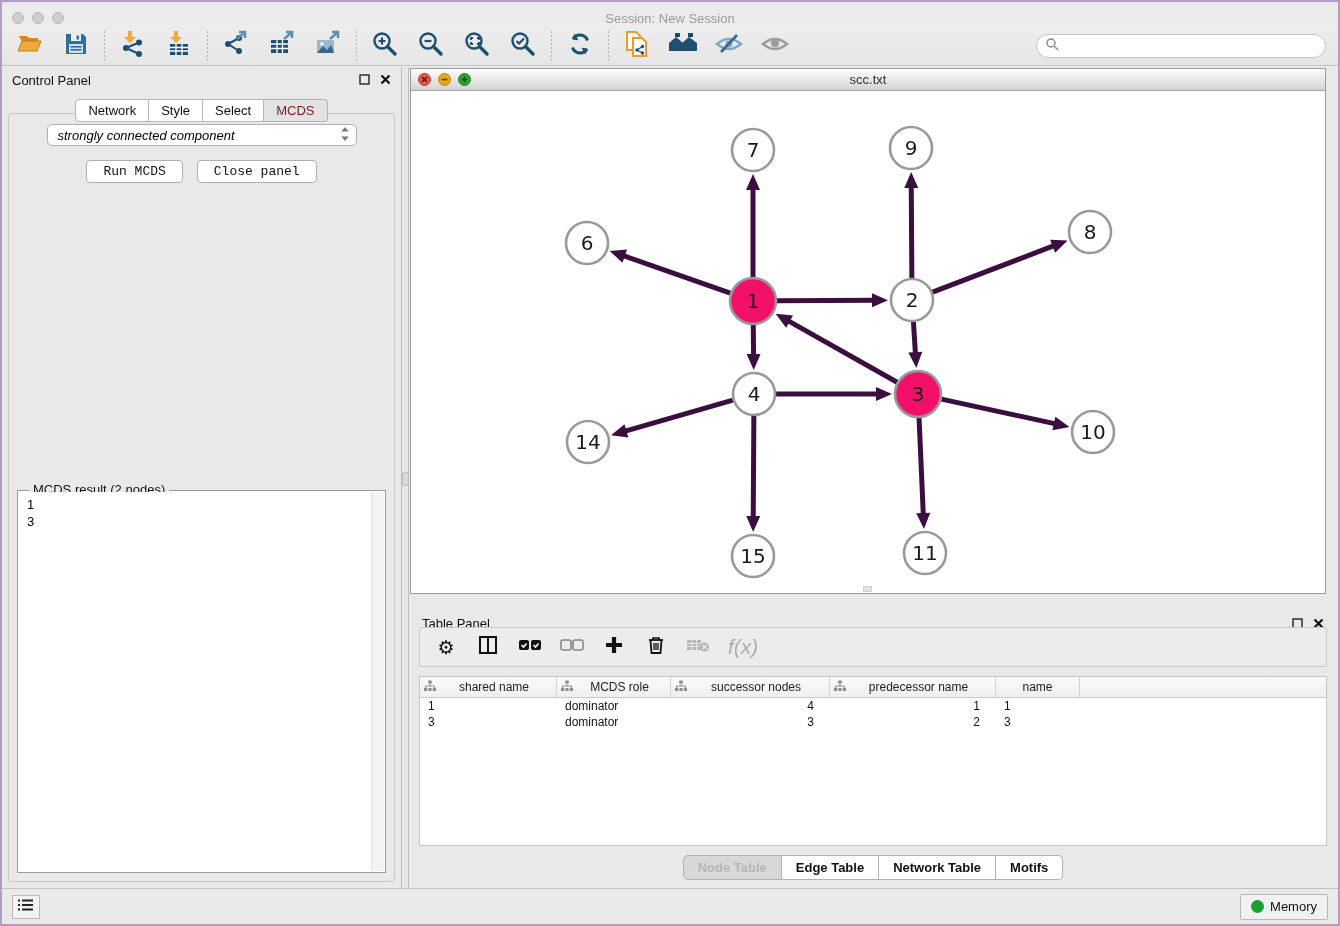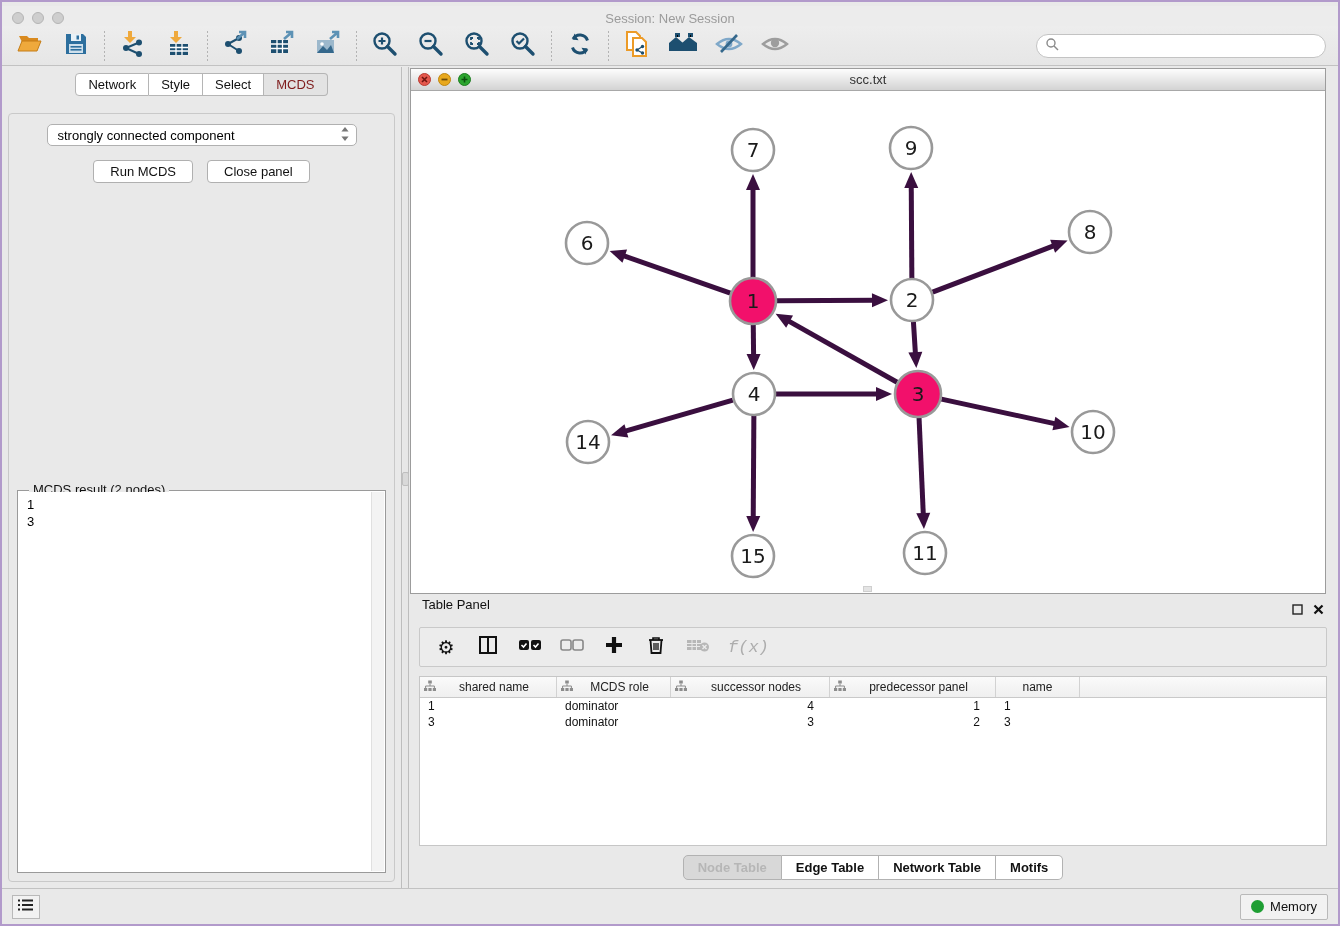--- a/index.html
+++ b/index.html
@@ -27,24 +27,24 @@
   .panel-head { height:26px; display:flex; align-items:center; padding:0 10px; }
   .panel-title { font-size:13px; color:#111; }
   .panel-head .head-icons { margin-left:auto; display:flex; gap:10px; align-items:center; }
   .cp-tabs { display:flex; justify-content:center; margin-top:6px; position:relative; z-index:2; }
   .cp-tab { font-size:13px; padding:3px 12px; background:#fff; border:1px solid #b5b5b5; border-left-width:0; color:#111; cursor:default; }
   .cp-tab:first-child { border-left-width:1px; border-top-left-radius:4px; border-bottom-left-radius:4px; }
   .cp-tab:last-child { border-top-right-radius:4px; border-bottom-right-radius:4px; }
   .cp-tab.active { background:#e3e3e3; color:#7f1d1d; }
   .cp-inner { position:absolute; top:46px; left:6px; right:6px; bottom:6px; background:#e9e9e9; border:1px solid #c9c9c9; border-radius:4px; }
   .opt-label { text-align:center; font-size:13px; margin-top:20px; color:#111; }
-  .select-box { margin:10px auto 0; width:310px; height:22px; background:#fff; border:1px solid #b0b0b0; border-radius:5px; display:flex; align-items:center; padding:0 4px 0 10px; font-size:13px; }
+  .select-box { margin:10px auto 0; width:310px; height:22px; background:#fff; border:1px solid #b0b0b0; border-radius:5px; display:flex; align-items:center; padding:0 4px 0 10px; font-size:13px;font-style:italic; }
   .select-box .sel-text { flex:1; }
   .btn-row { display:flex; justify-content:center; gap:14px; margin-top:14px; }
-  .mac-btn { font-size:13px; font-family:Liberation Sans, sans-serif; background:#fff; border:1px solid #b0b0b0; border-radius:4px; padding:3px 16px; color:#111; }
+  .mac-btn { font-size:13px; font-family:Liberation Mono, monospace; background:#fff; border:1px solid #b0b0b0; border-radius:4px; padding:3px 16px; color:#111; }
   .result-fieldset { position:absolute; left:8px; right:8px; top:376px; bottom:8px; border:1px solid #9a9a9a; background:#fff; }
   .result-legend { position:absolute; top:-9px; left:11px; background:#e9e9e9; padding:0 4px; font-size:13px; color:#111; }
   .result-list { position:absolute; inset:1px 14px 1px 1px; background:#fff; padding:4px 8px; font-size:13px; line-height:17px; overflow:hidden; }
   .result-scroll { position:absolute; top:1px; bottom:1px; right:1px; width:13px; background:#f3f3f3; border-left:1px solid #e0e0e0; }
 
   
   .v-divider { position:absolute; top:65px; left:401px; width:6px; bottom:36px; background:#e7e7e7; border-right:1px solid #bdbdbd; }
   .v-grip { position:absolute; top:405px; left:-1px; width:7px; height:14px; background:#d9d9d9; border:1px solid #bfbfbf; border-radius:2px; }
 
   
@@ -52,25 +52,25 @@
   .net-titlebar { height:22px; background:linear-gradient(#fdfdfd,#d3d3d3); border-bottom:1px solid #a8a8a8; display:flex; align-items:center; position:relative; }
   .tl { width:13px; height:13px; border-radius:50%; display:flex; align-items:center; justify-content:center; }
   .tl svg { display:block; }
   .net-title { position:absolute; left:0; right:0; text-align:center; font-size:13px; color:#333; }
   .net-lights { display:flex; gap:7px; margin-left:7px; z-index:1; }
   .net-canvas { position:absolute; top:23px; left:0; right:0; bottom:0; background:#fff; overflow:hidden; }
   .canvas-grip { position:absolute; bottom:1px; left:452px; width:9px; height:6px; background:#e4e4e4; border:1px solid #cfcfcf; }
 
   
   .table-panel { position:absolute; top:595px; left:408px; right:2px; bottom:36px; background:#e9e9e9; }
-  .tp-head { height:25px; display:flex; padding:0 12px; }
+  .tp-head { height:25px; display:flex; align-items:center; padding:0 12px;margin-top:14px; }
   .tp-toolbar { position:absolute; top:30px; left:9px; right:9px; height:40px; background:#ececec; border:1px solid #c9c9c9; border-radius:2px; display:flex; align-items:center; gap:18px; padding:0 14px; }
   .tp-tbtn { display:flex; align-items:center; justify-content:center; min-width:24px; height:26px; }
   .tp-tbtn.disabled { opacity:.95; }
-  .fx-label { font-family:Liberation Mono, monospace; font-style:italic; font-size:17px; color:#aaa; }
+  .fx-label { font-family:Liberation Sans, sans-serif; font-style:italic; font-size:21px; color:#aaa; }
   .gear-glyph { font-size:19px; color:#111; line-height:1; }
   .tbl-area { position:absolute; top:79px; left:9px; right:9px; height:170px; background:#fff; border:1px solid #c6c6c6; overflow:hidden; }
   .tbl-header { display:flex; height:21px; background:linear-gradient(#fafafa,#efefef); border-bottom:1px solid #c9c9c9; }
   .th { display:flex; align-items:center; font-size:12px; color:#222; border-right:1px solid #d2d2d2; position:relative; padding:0 4px; }
   .th .th-label { flex:1; text-align:center; }
   .tr { display:flex; height:16px; }
   .td { font-size:12px; color:#111; padding:0 8px; line-height:16px; white-space:nowrap; overflow:hidden; }
   .td.right { text-align:right; padding-right:16px; }
   .bt-tabs { position:absolute; bottom:8px; left:0; right:0; display:flex; justify-content:center; }
   .bt-tab { font-size:13px; font-weight:bold; padding:4px 14px; background:#fff; border:1px solid #b2b2b2; border-left-width:0; color:#111; }
@@ -285,20 +285,35 @@
               <circle cx="6" cy="6" r="4" stroke="#8a8a8a" stroke-width="1.4" fill="none"></circle>
               <path d="M9 9l4 4" stroke="#8a8a8a" stroke-width="1.4"></path>
             </svg>
         </span>
         <input value="" style="">
       </div>
     </div>
   </div>
 
   <div class="control-panel">
+    <div class="panel-head">
+      <span class="panel-title">Control Panel</span>
+      <span class="head-icons">
+        <span>
+          <svg width="11" height="11" viewBox="0 0 11 11">
+              <rect x="1" y="1" width="9" height="9" fill="none" stroke="#222" stroke-width="1.4"></rect>
+            </svg>
+        </span>
+        <span>
+          <svg width="11" height="11" viewBox="0 0 11 11">
+              <path d="M1.5 1.5l8 8M9.5 1.5l-8 8" stroke="#111" stroke-width="2.2"></path>
+            </svg>
+        </span>
+      </span>
+    </div>
     <div class="cp-tabs">
         <div class="cp-tab">Network</div>
         <div class="cp-tab">Style</div>
         <div class="cp-tab">Select</div>
         <div class="cp-tab active">MCDS</div>
       </div>
     <div class="cp-inner">
       <div class="select-box">
         <span class="sel-text">strongly connected component</span>
         <span>
@@ -511,21 +526,21 @@
           <div class="th" style="width: 166px;">
             <span><svg width="12" height="12" viewBox="0 0 12 12">
                 <g fill="#8c8c8c">
                   <rect x="4.2" y="0.5" width="3.6" height="3"></rect>
                   <rect x="0" y="8" width="3.2" height="3"></rect>
                   <rect x="4.4" y="8" width="3.2" height="3"></rect>
                   <rect x="8.8" y="8" width="3.2" height="3"></rect>
                 </g>
                 <path d="M6 3.5v2.5M1.6 8V6h8.8v2" stroke="#8c8c8c" stroke-width="1" fill="none"></path>
               </svg></span>
-            <span class="th-label">predecessor panel</span>
+            <span class="th-label">predecessor name</span>
           </div>
           <div class="th" style="width: 84px;">
             <span class="th-label">name</span>
           </div>
         </div>
       <div id="tbl-body">
           <div class="tr">
             <div class="td" style="width: 137px;">1</div>
             <div class="td" style="width: 114px;">dominator</div>
             <div class="td right" style="width: 159px;">4</div>

